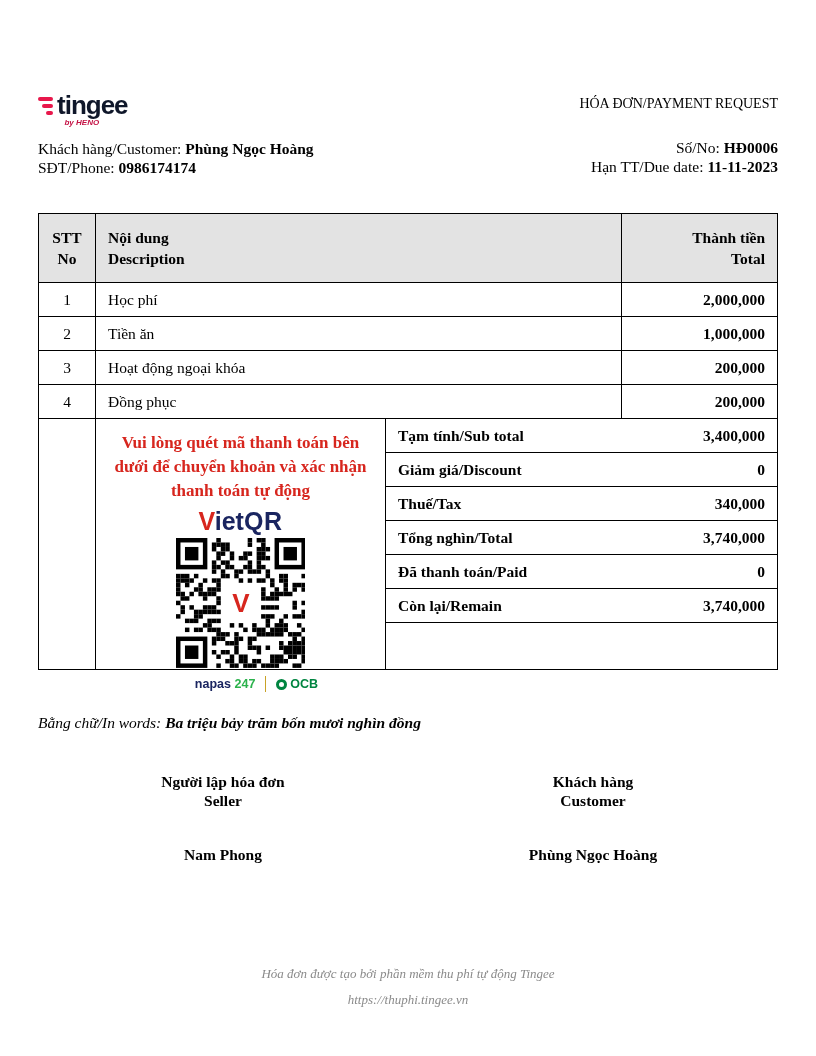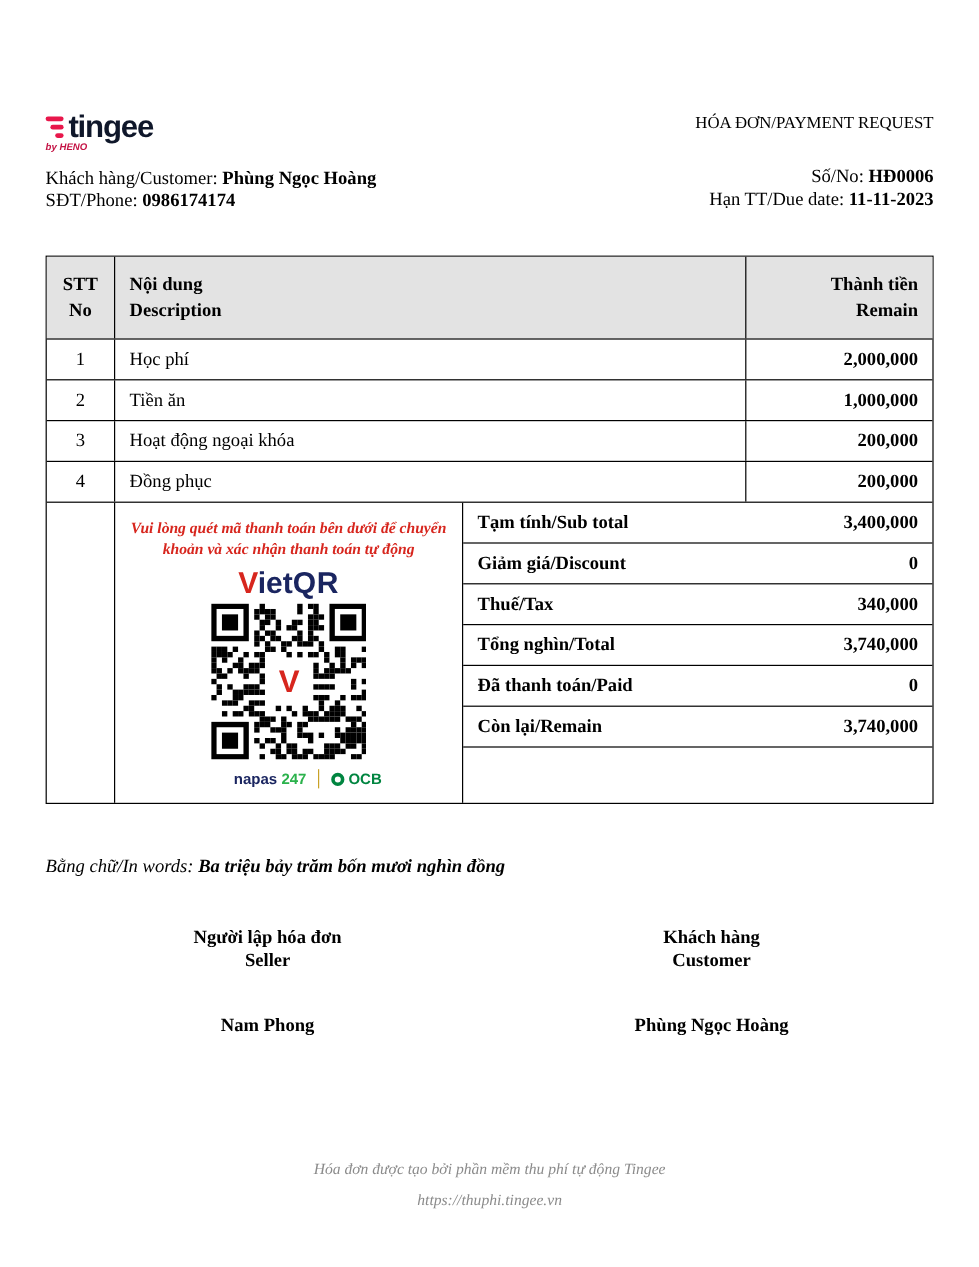--- a/index.html
+++ b/index.html
@@ -19,21 +19,21 @@
 
   
   .logo { display:inline-block; margin-bottom:12px; }
   .logo-row { display:flex; align-items:center; }
   .speed-lines { display:flex; flex-direction:column; align-items:flex-end; gap:3px; margin-right:4px; margin-top:2px; }
   .speed-lines i { display:block; background:#e8174b; height:4px; border-radius:2px; }
   .speed-lines i:nth-child(1){ width:15px; }
   .speed-lines i:nth-child(2){ width:11px; }
   .speed-lines i:nth-child(3){ width:7px; }
   .brand-text { font-family:Liberation Sans, sans-serif; font-weight:bold; font-size:26px; color:#0f172a; letter-spacing:-1px; line-height:30px; }
-  .byline { display:block; text-align:left; font-family:"Liberation Sans", sans-serif; font-size:8px; font-style:italic; font-weight:bold; color:#c41244; margin-top:-2px; padding-right:2px; }
+  .byline { display:block; text-align:center; font-family:"Liberation Sans", sans-serif; font-size:8px; font-style:italic; font-weight:bold; color:#c41244; margin-top:-2px; padding-right:2px; }
 
   
   .invoice-table { border:1px solid #000; margin-top:36px; }
   .t-row { display:flex; }
   .t-row + .t-row, .t-bottom { border-top:1px solid #000; }
   .cell-no { width:57px; border-right:1px solid #000; display:flex; align-items:center; justify-content:center; text-align:center; }
   .cell-desc { flex:1; border-right:1px solid #000; padding:0 12px; display:flex; align-items:center; }
   .cell-total { width:155px; padding:0 12px; display:flex; align-items:center; justify-content:flex-end; text-align:right; }
   .t-head { background:#e3e3e3; font-weight:bold; height:68px; }
   .t-head .cell-desc, .t-head .cell-total { align-items:center; }
@@ -46,21 +46,21 @@
   .t-bottom { display:flex; height:251px; }
   .b-no { width:57px; border-right:1px solid #000; }
   .b-qr { width:290px; border-right:1px solid #000; text-align:center; padding:12px 10px 0 10px; }
   .b-summary { flex:1; display:flex; flex-direction:column; }
   .s-row { display:flex; height:34px; border-bottom:1px solid #000; }
   .s-label { flex:1; padding:0 12px; font-weight:bold; display:flex; align-items:center; }
   .s-value { width:154px; padding:0 12px; font-weight:bold; display:flex; align-items:center; justify-content:flex-end; }
   .s-filler { flex:1; }
 
   
-  .qr-instruction { color:#d7261e; font-weight:bold; font-style:italic; font-size:13px; line-height:1.4; margin-bottom:8px; }
+  .qr-instruction { color:#d7261e; font-weight:bold; font-size:17px; line-height:1.4; margin-bottom:8px; }
   .vietqr-logo { font-family:"Liberation Sans", sans-serif; font-weight:bold; font-size:25px; line-height:22px; margin-bottom:6px; }
   .vietqr-v { color:#d7261e; }
   .vietqr-iet { color:#1a2560; }
   .vietqr-qr { color:#1a2560; letter-spacing:0.5px; }
   .qr-box { width:130px; height:130px; margin:0 auto 8px auto; }
   .bank-logos { display:flex; align-items:center; justify-content:center; gap:10px; font-family:"Liberation Sans", sans-serif; font-size:12.5px; font-weight:bold; }
   .napas-name { color:#1a2560;padding-left:32px; }
   .napas-247 { color:#2bb24c; }
   .logo-divider { width:1px; height:16px; background:#c9a227; }
   .ocb-wrap { display:flex; align-items:center; gap:3px; color:#008540; }
@@ -130,21 +130,21 @@
       </div>
       <div class="cell-desc">
         <div class="two-line">
           <div>Nội dung</div>
           <div>Description</div>
         </div>
       </div>
       <div class="cell-total">
         <div class="two-line">
           <div>Thành tiền</div>
-          <div>Remain</div>
+          <div>Total</div>
         </div>
       </div>
     </div>
 
     <div class="t-row item-row">
       <div class="cell-no">1</div>
       <div class="cell-desc">Học phí</div>
       <div class="cell-total">2,000,000</div>
     </div>
     <div class="t-row item-row">

